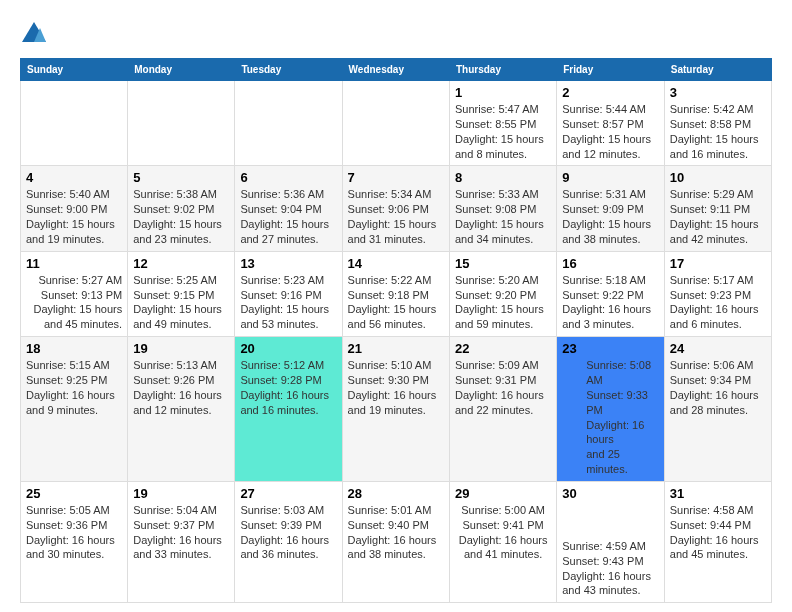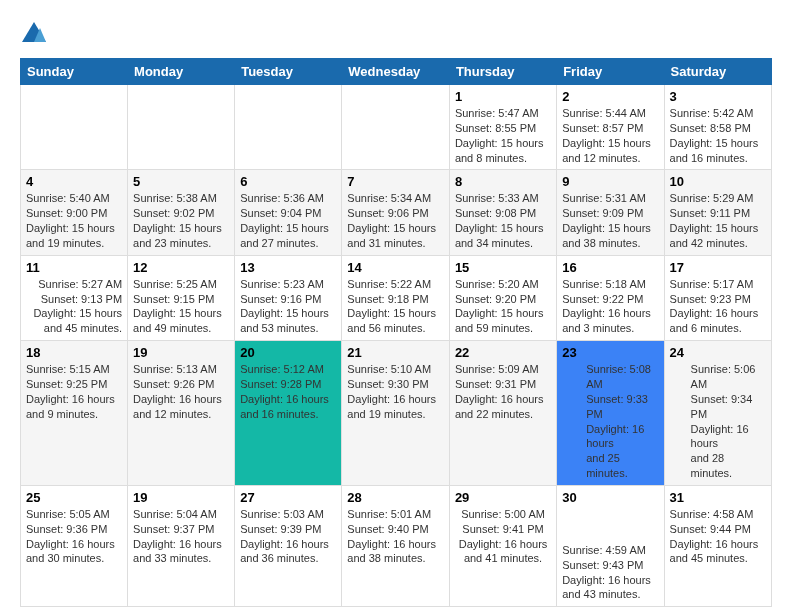--- a/index.html
+++ b/index.html
@@ -55,21 +55,21 @@
     .calendar {
       width: 100%;
       border-collapse: collapse;
       border: 1px solid #ccc;
     }
     .calendar th {
       background: #1a6aad;
       color: #fff;
       text-align: left;
       padding: 5px 6px;
-      font-size: 13px;
+      font-size: 10px;
       border: 1px solid #1a6aad;
     }
     .calendar td {
       vertical-align: top;
       padding: 4px 5px;
       font-size: 11px;
       border: 1px solid #ddd;
       width: 108px;
       min-height: 80px;
       background: #fff;
@@ -261,21 +261,21 @@
 Daylight: 16 hours
 and 9 minutes.</div>
         </td>
         <td style="background: rgb(245, 245, 245);">
           <span class="day-number">19</span>
           <div class="day-info" style="white-space: pre-line;">Sunrise: 5:13 AM
 Sunset: 9:26 PM
 Daylight: 16 hours
 and 12 minutes.</div>
         </td>
-        <td style="background: #14b8a6;">
+        <td style="background: #5eead4;">
           <span class="day-number">20</span>
           <div class="day-info" style="white-space: pre-line;">Sunrise: 5:12 AM
 Sunset: 9:28 PM
 Daylight: 16 hours
 and 16 minutes.</div>
         </td>
         <td style="background: rgb(245, 245, 245);">
           <span class="day-number">21</span>
           <div class="day-info" style="white-space: pre-line;">Sunrise: 5:10 AM
 Sunset: 9:30 PM
@@ -291,21 +291,21 @@
         </td>
         <td style="background: #3b82f6;">
           <span class="day-number">23</span>
           <div class="day-info" style="white-space: pre-line; margin-left: 24px;">Sunrise: 5:08 AM
 Sunset: 9:33 PM
 Daylight: 16 hours
 and 25 minutes.</div>
         </td>
         <td style="background: rgb(245, 245, 245);">
           <span class="day-number">24</span>
-          <div class="day-info" style="white-space: pre-line; margin-left: 21px;">Sunrise: 5:06 AM
+          <div class="day-info" style="white-space: pre-line;">Sunrise: 5:06 AM
 Sunset: 9:34 PM
 Daylight: 16 hours
 and 28 minutes.</div>
         </td>
       </tr>
       <tr>
         <td>
           <span class="day-number">25</span>
           <div class="day-info" style="white-space: pre-line;">Sunrise: 5:05 AM
 Sunset: 9:36 PM

